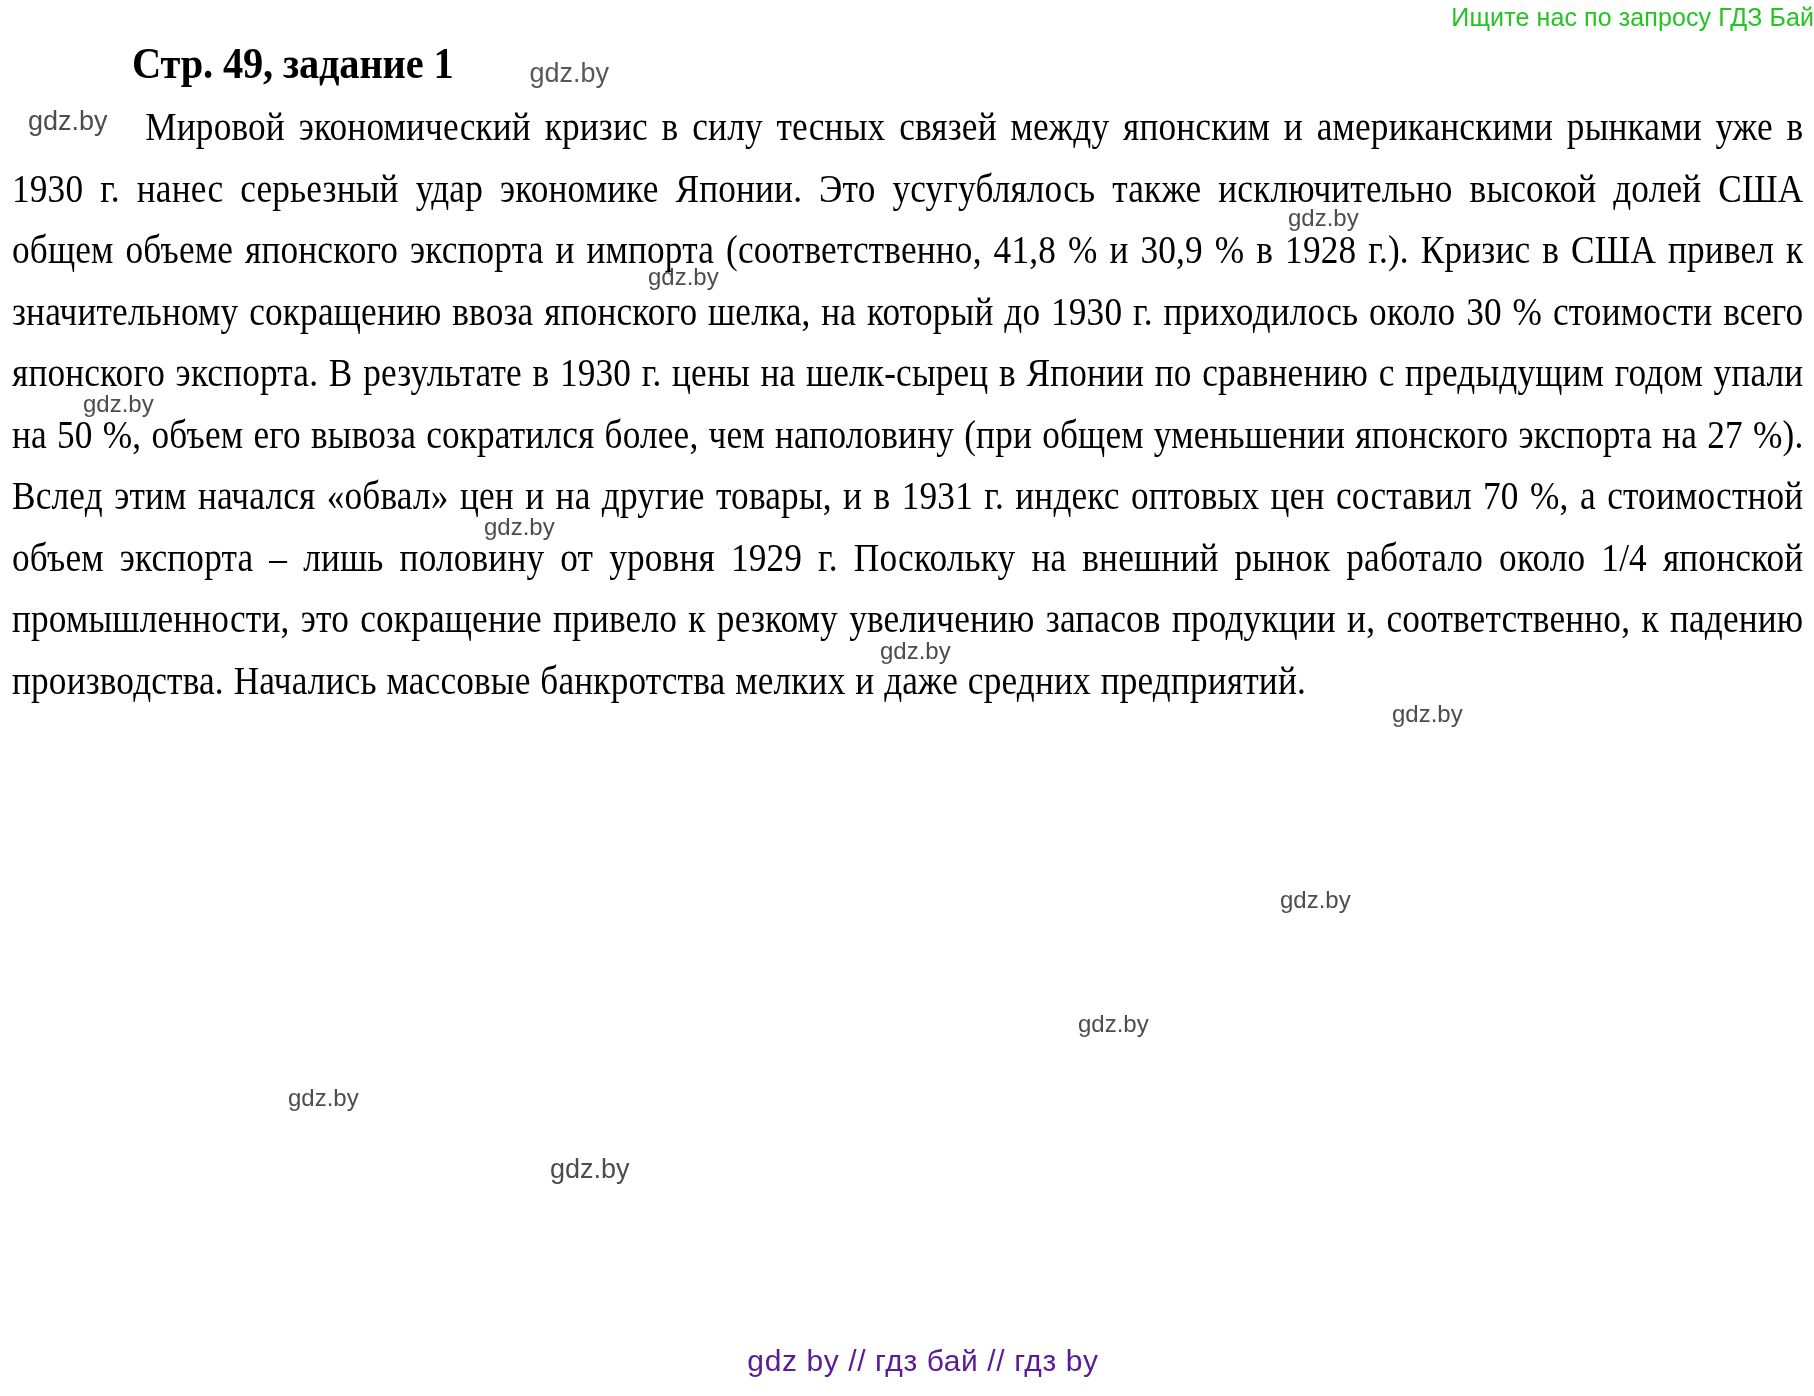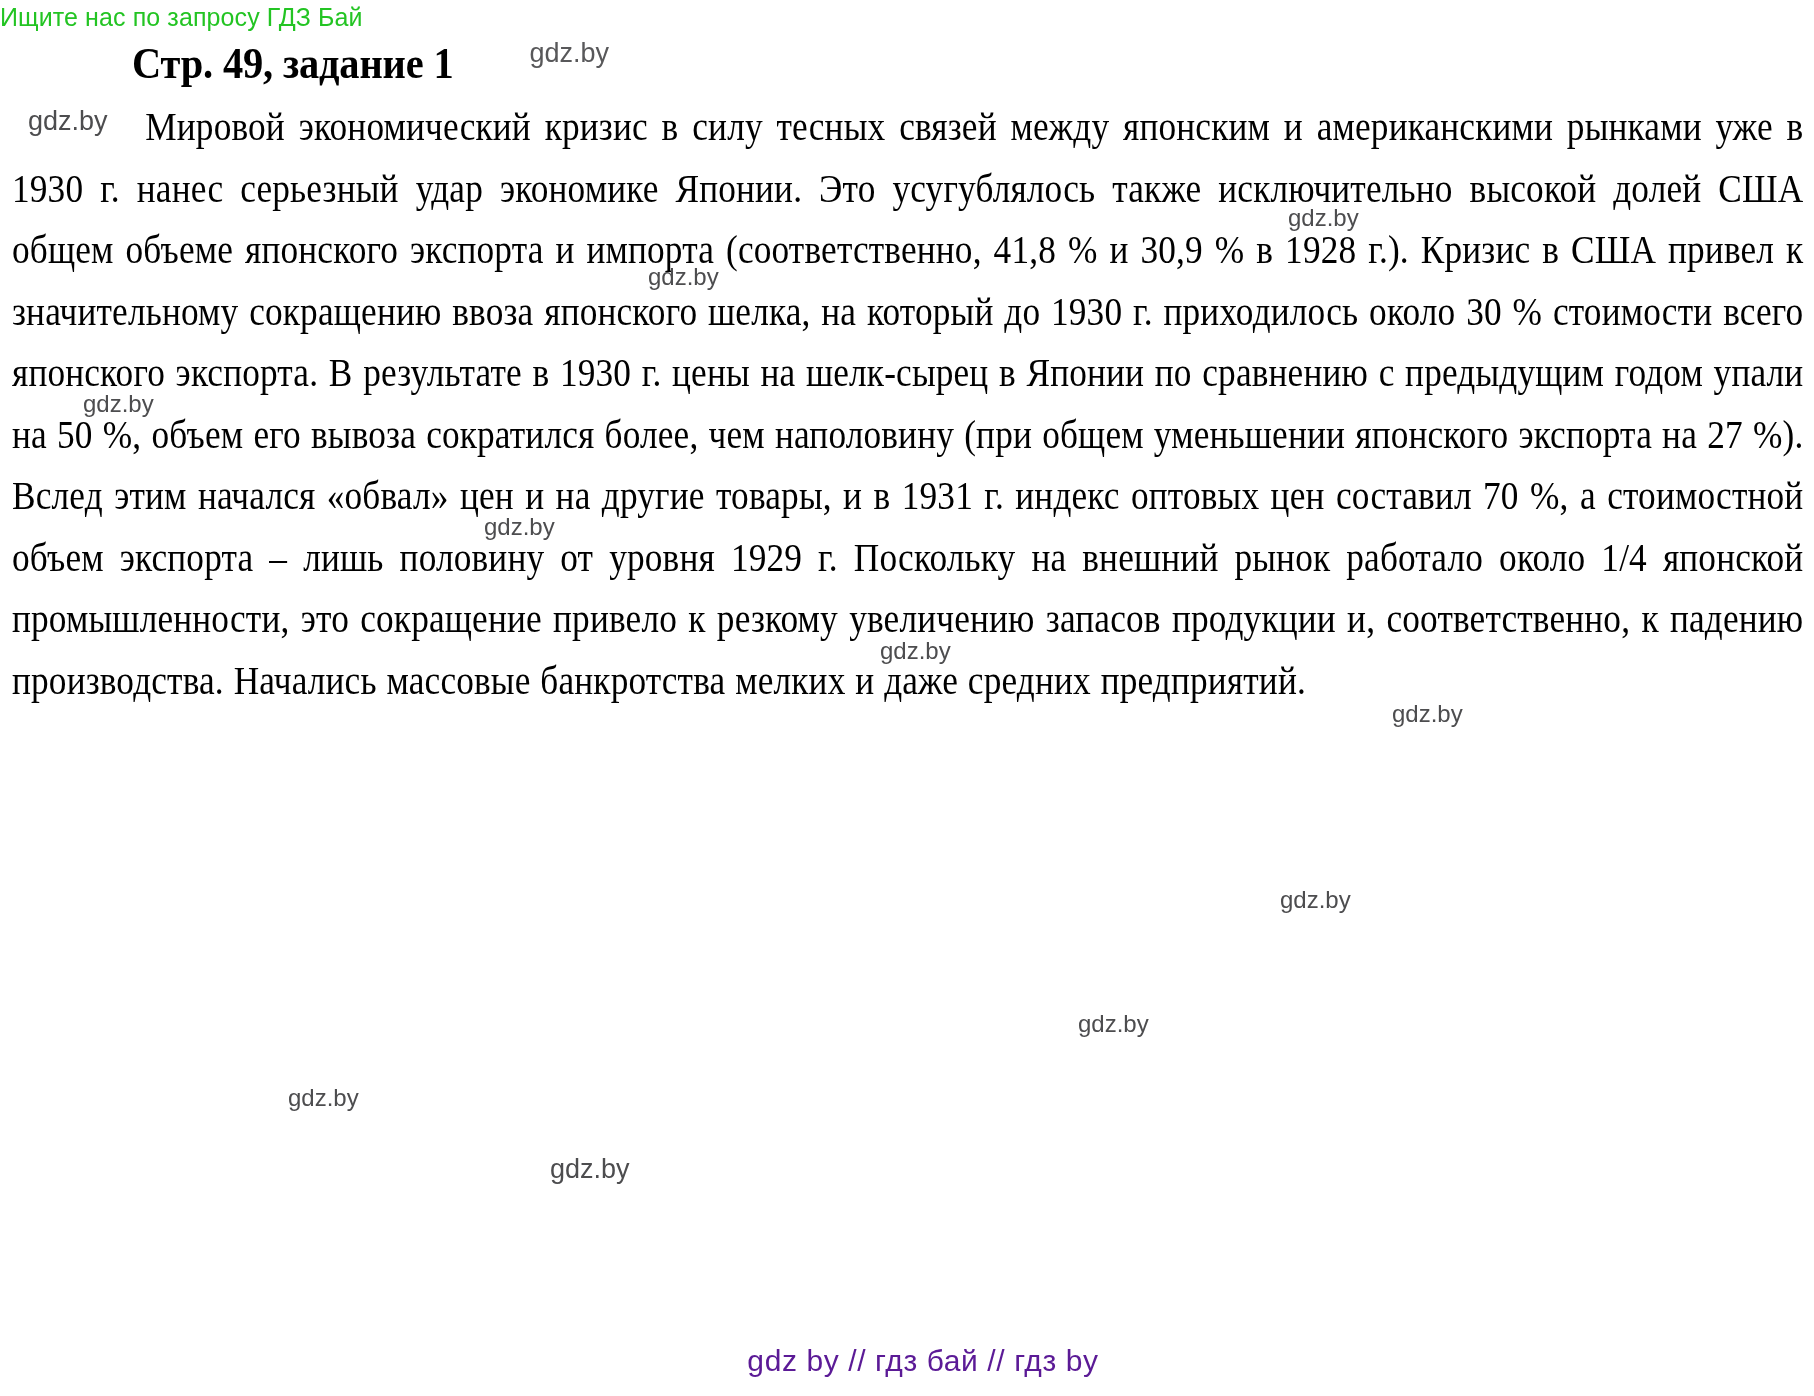--- a/index.html
+++ b/index.html
@@ -17,38 +17,38 @@
 
   
   .promo-bar {
     position: absolute;
     top: 0;
     left: 0;
     width: 1814px;
     height: 34px;
     display: flex;
     align-items: center;
-    justify-content: flex-start;
+    justify-content: flex-end;
   }
   .promo-text {
     font-family: "Liberation Sans", "DejaVu Sans", sans-serif;
     font-size: 25px;
     font-weight: 400;
     color: #23c423;
     letter-spacing: 0.1px;
     white-space: nowrap;
   }
 
   
   .title-row {
     position: absolute;
     top: 38px;
     left: 132px;
     display: flex;
-    align-items: flex-start;
+    align-items: flex-end;
     gap: 48px;
   }
   .page-title {
     font-family: "Liberation Serif", "DejaVu Serif", serif;
     font-size: 44px;
     font-weight: bold;
     color: #000000;
     letter-spacing: -0.2px;
     transform: scaleX(0.92);
     transform-origin: left center;

